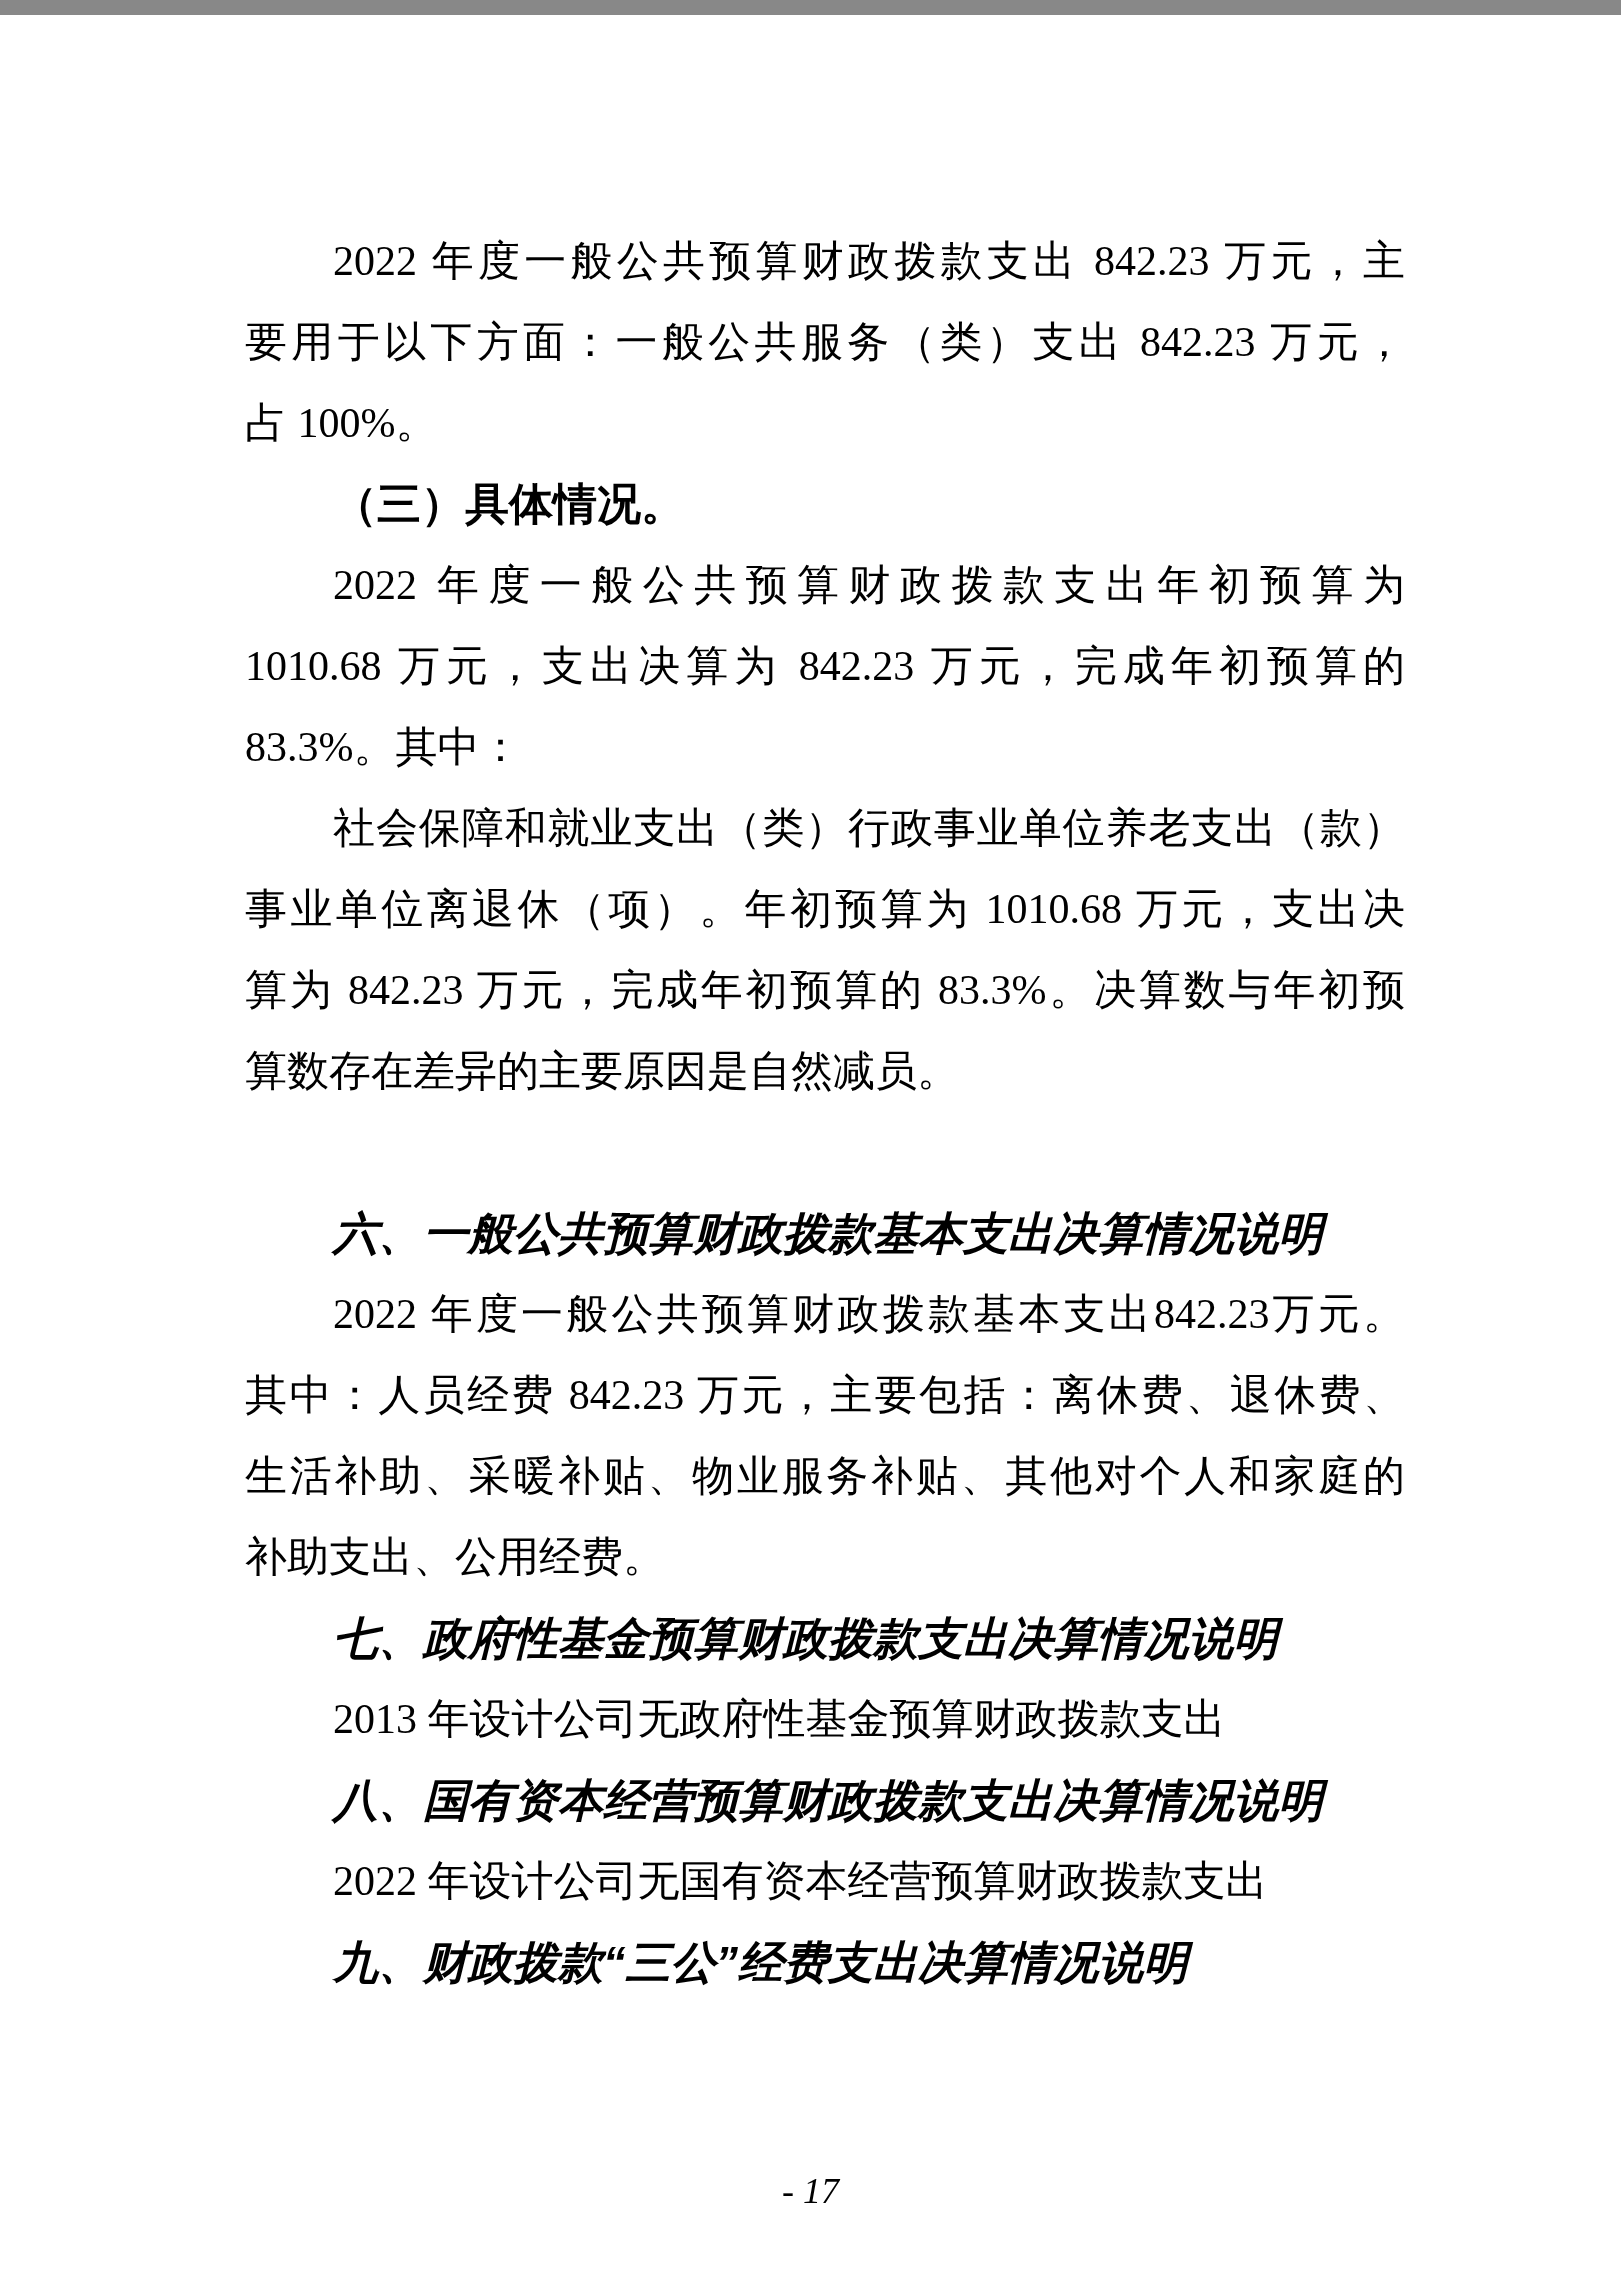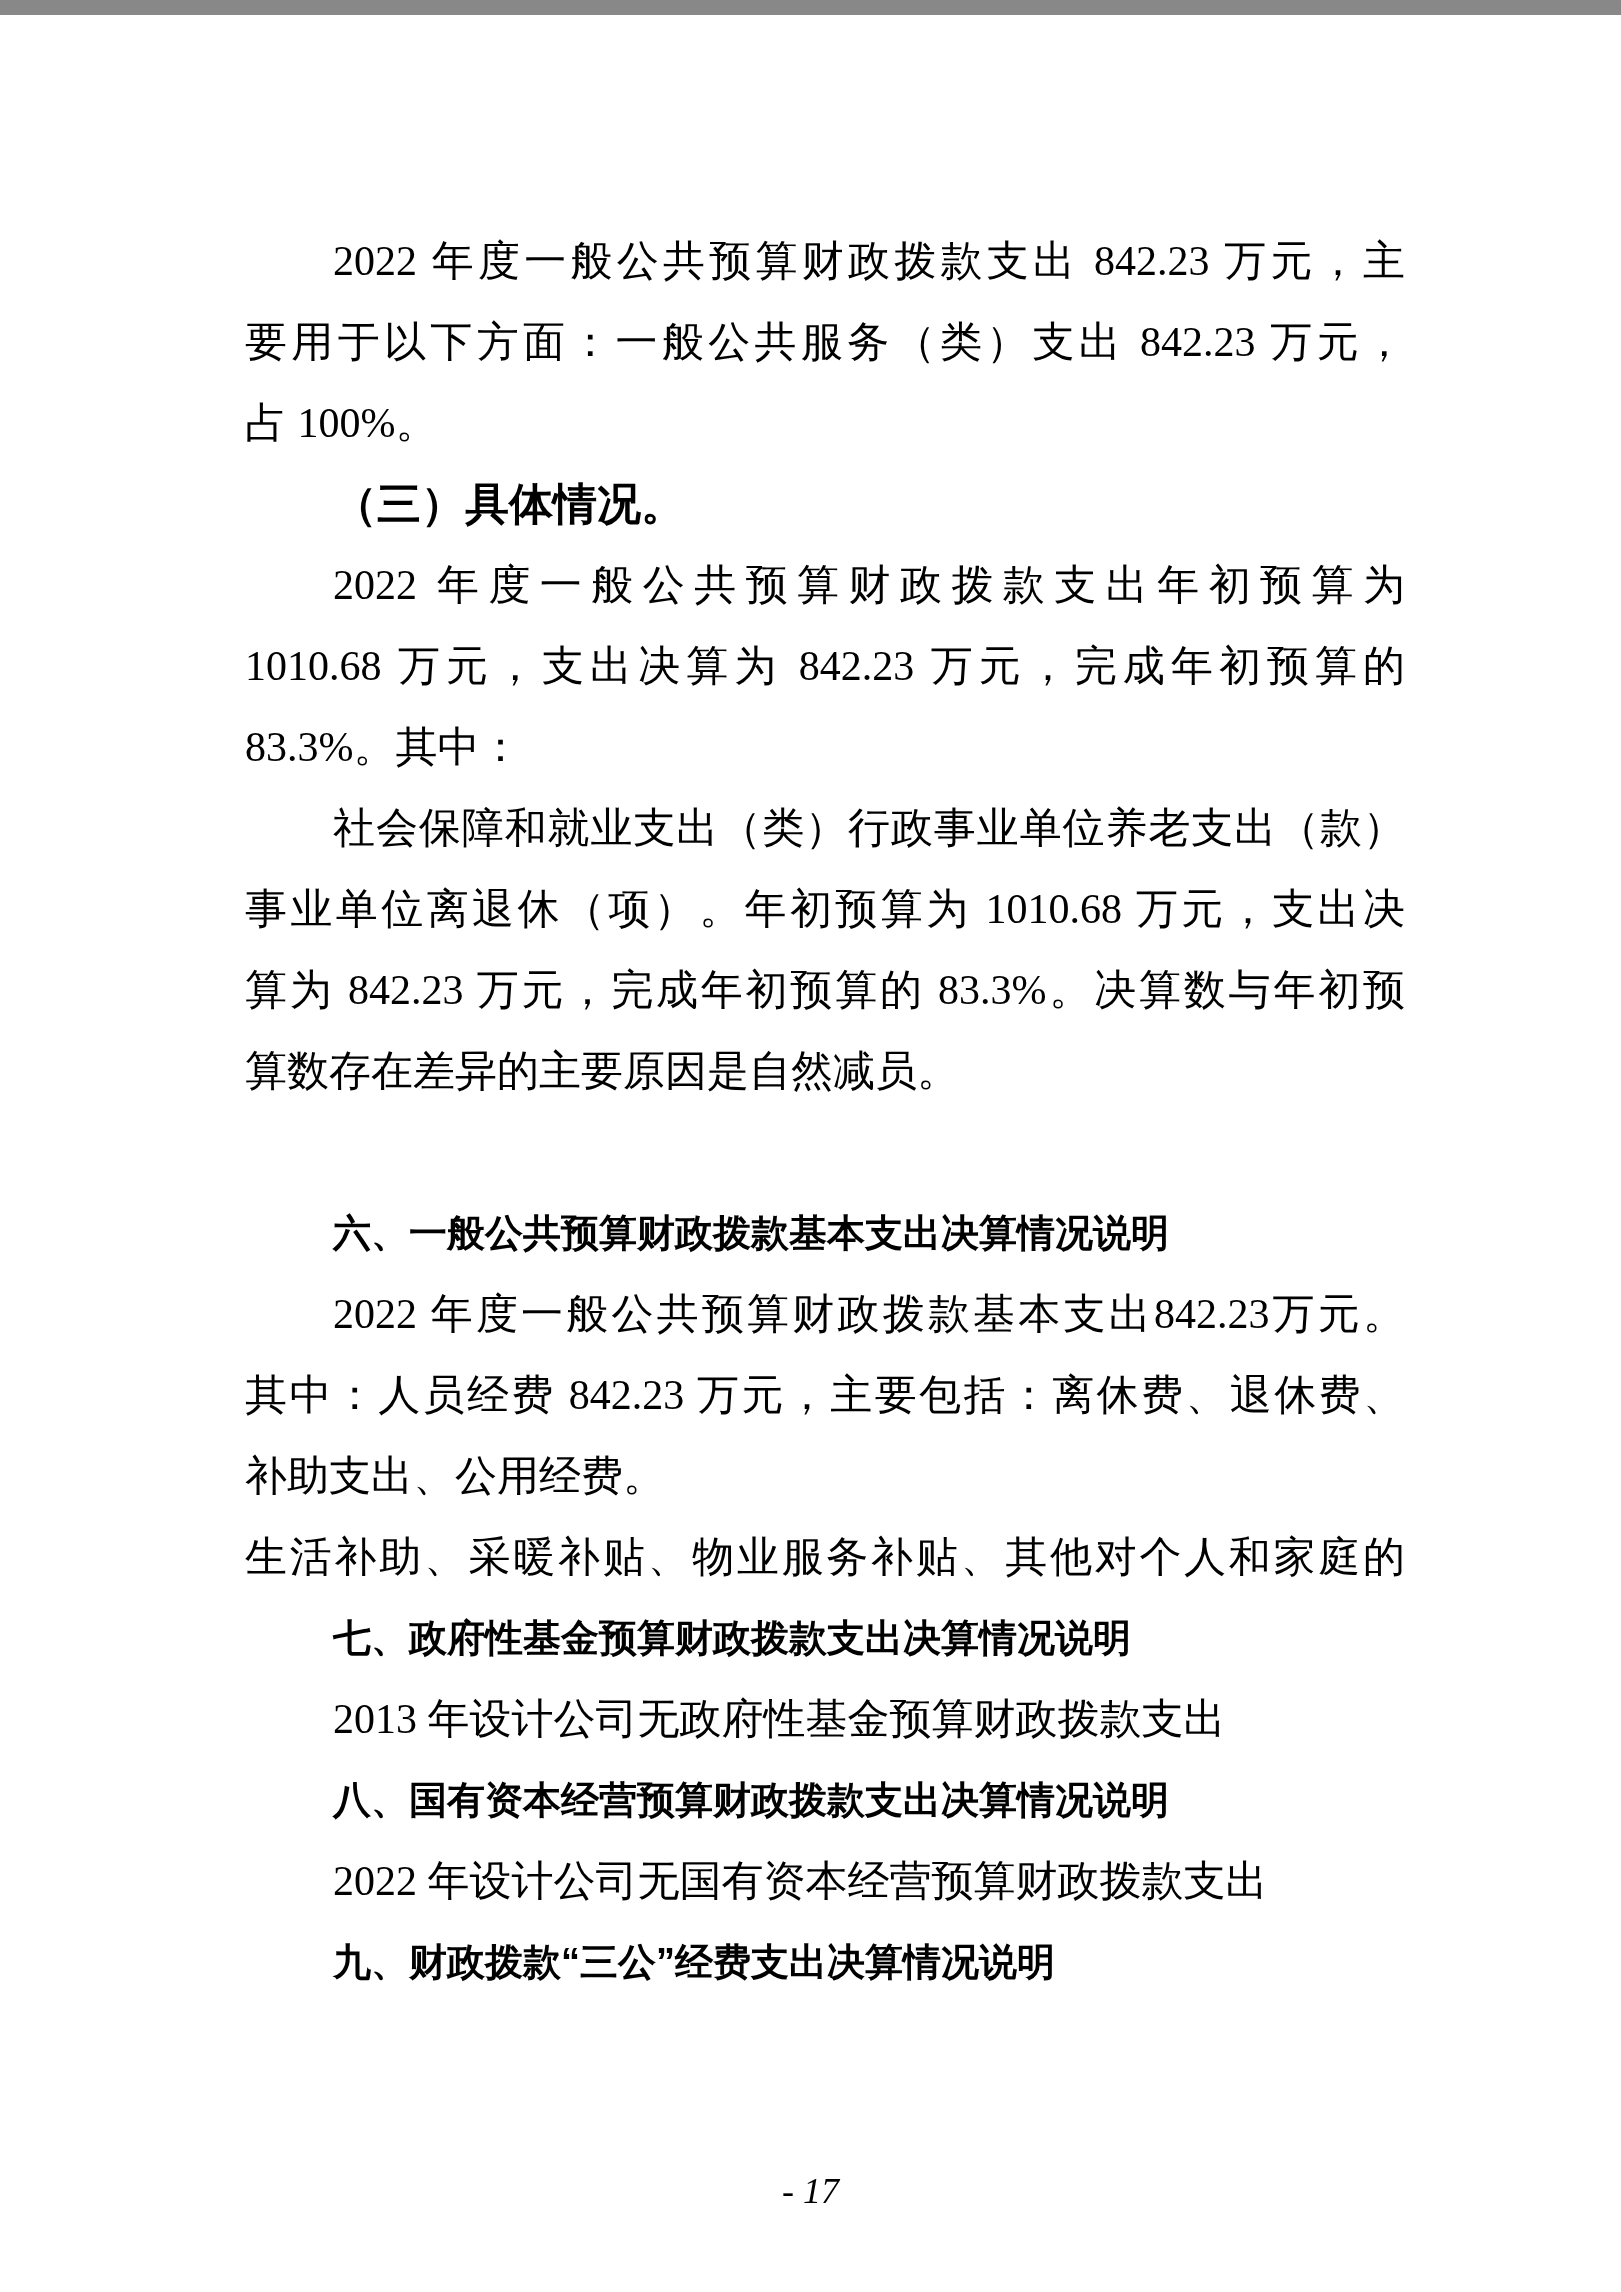--- a/index.html
+++ b/index.html
@@ -39,22 +39,23 @@
     text-align: justify;
     text-align-last: justify;
   }
   .line.h-kai {
     font-weight: bold;
     font-size: 44px;
     font-family: "Liberation Serif", serif;
   }
   .line.h-hei {
     font-weight: bold;
-    font-size: 38px;
+    font-size: 45px;
     font-family: "Liberation Sans", sans-serif;
+    font-style: italic;
   }
   .footer {
     position: absolute;
     top: 2154px;
     left: 0;
     width: 100%;
     text-align: center;
     font-size: 36px;
     line-height: 45px;
     font-family: "Liberation Serif", serif;
@@ -74,22 +75,22 @@
       <div class="line justify">1010.68 万元，支出决算为 842.23 万元，完成年初预算的</div>
       <div class="line">83.3%。其中：</div>
       <div class="line indent justify">社会保障和就业支出（类）行政事业单位养老支出（款）</div>
       <div class="line justify">事业单位离退休（项）。年初预算为 1010.68 万元，支出决</div>
       <div class="line justify">算为 842.23 万元，完成年初预算的 83.3%。决算数与年初预</div>
       <div class="line">算数存在差异的主要原因是自然减员。</div>
       <div class="line blank"></div>
       <div class="line h-hei indent">六、一般公共预算财政拨款基本支出决算情况说明</div>
       <div class="line indent justify">2022 年度一般公共预算财政拨款基本支出842.23万元。</div>
       <div class="line justify">其中：人员经费 842.23 万元，主要包括：离休费、退休费、</div>
+      <div class="line justify">生活补助、采暖补贴、物业服务补贴、其他对个人和家庭的</div>
       <div class="line">补助支出、公用经费。</div>
-      <div class="line justify">生活补助、采暖补贴、物业服务补贴、其他对个人和家庭的</div>
       <div class="line h-hei indent">七、政府性基金预算财政拨款支出决算情况说明</div>
       <div class="line indent">2013 年设计公司无政府性基金预算财政拨款支出</div>
       <div class="line h-hei indent">八、国有资本经营预算财政拨款支出决算情况说明</div>
       <div class="line indent">2022 年设计公司无国有资本经营预算财政拨款支出</div>
       <div class="line h-hei indent">九、财政拨款“三公”经费支出决算情况说明</div>
     </div>
   <div class="footer">
     <span>- 17</span>
   </div>
 </div>

